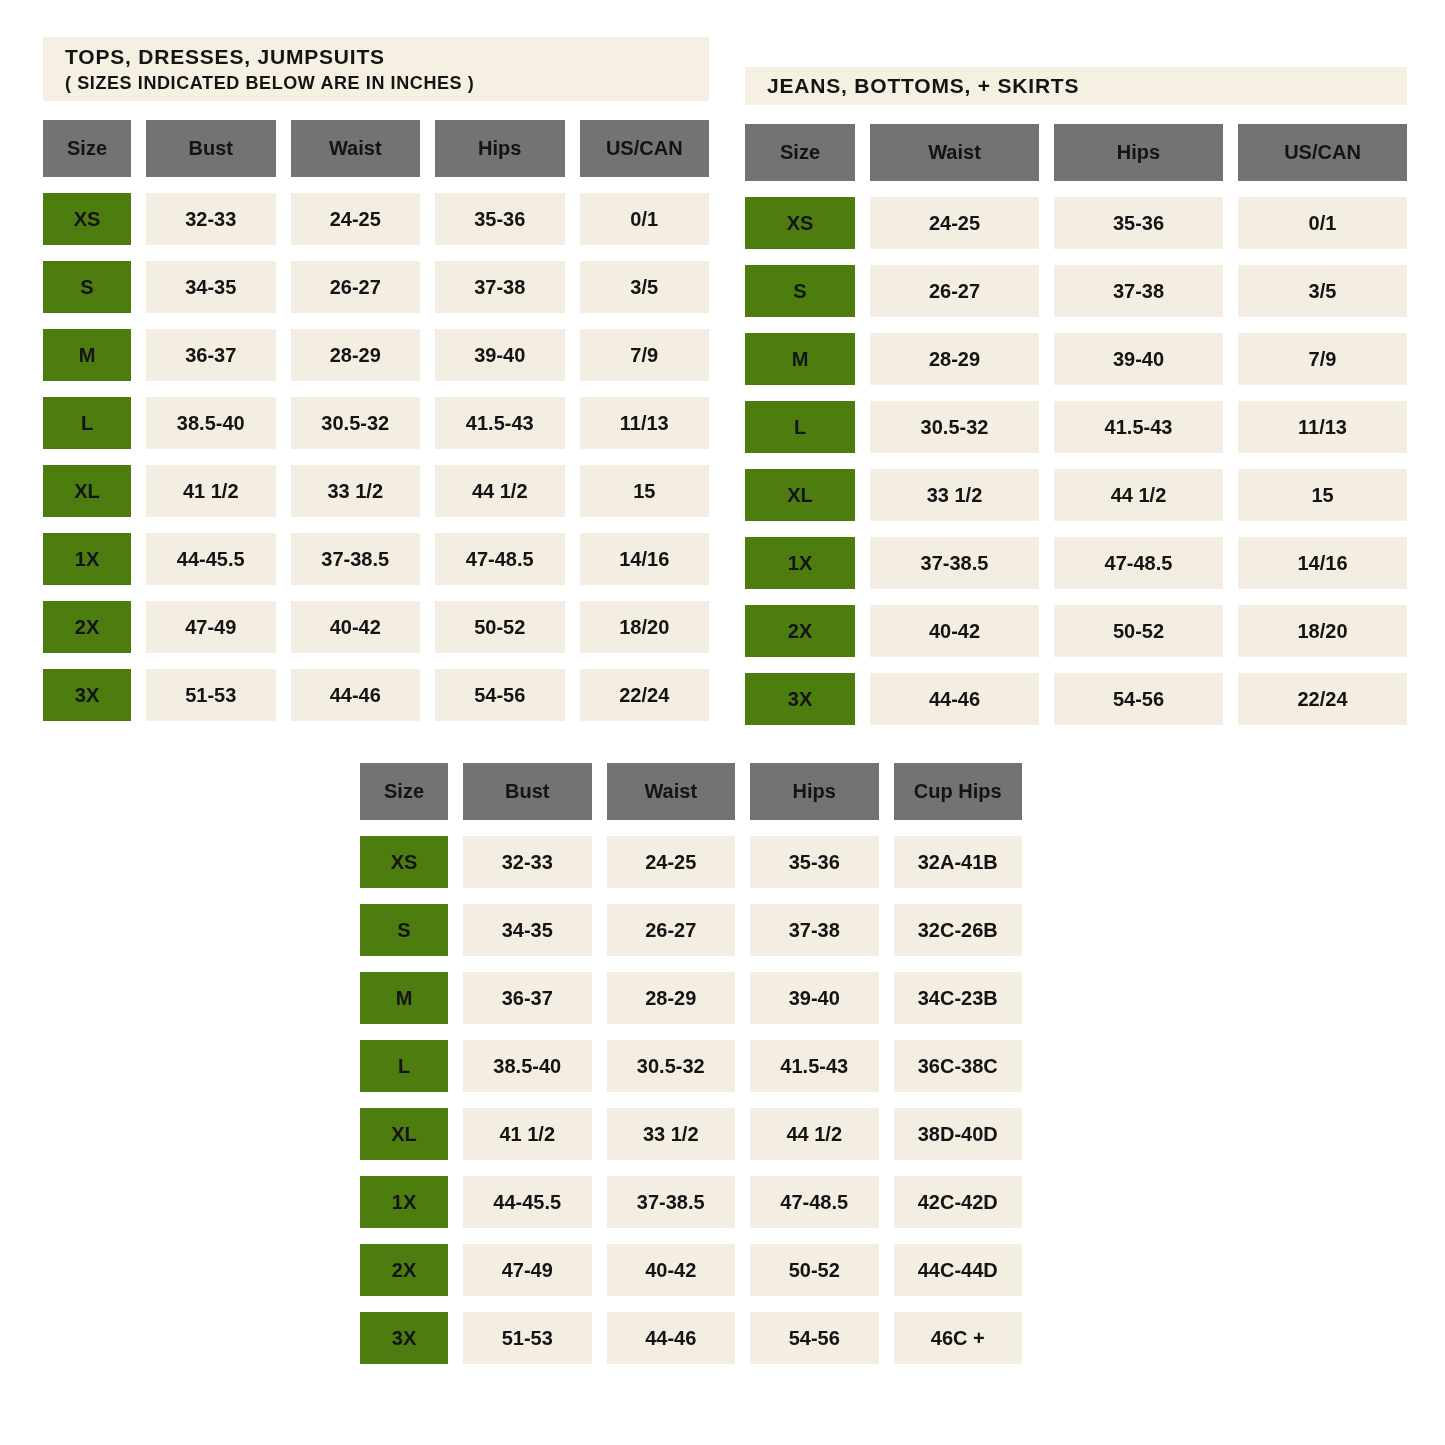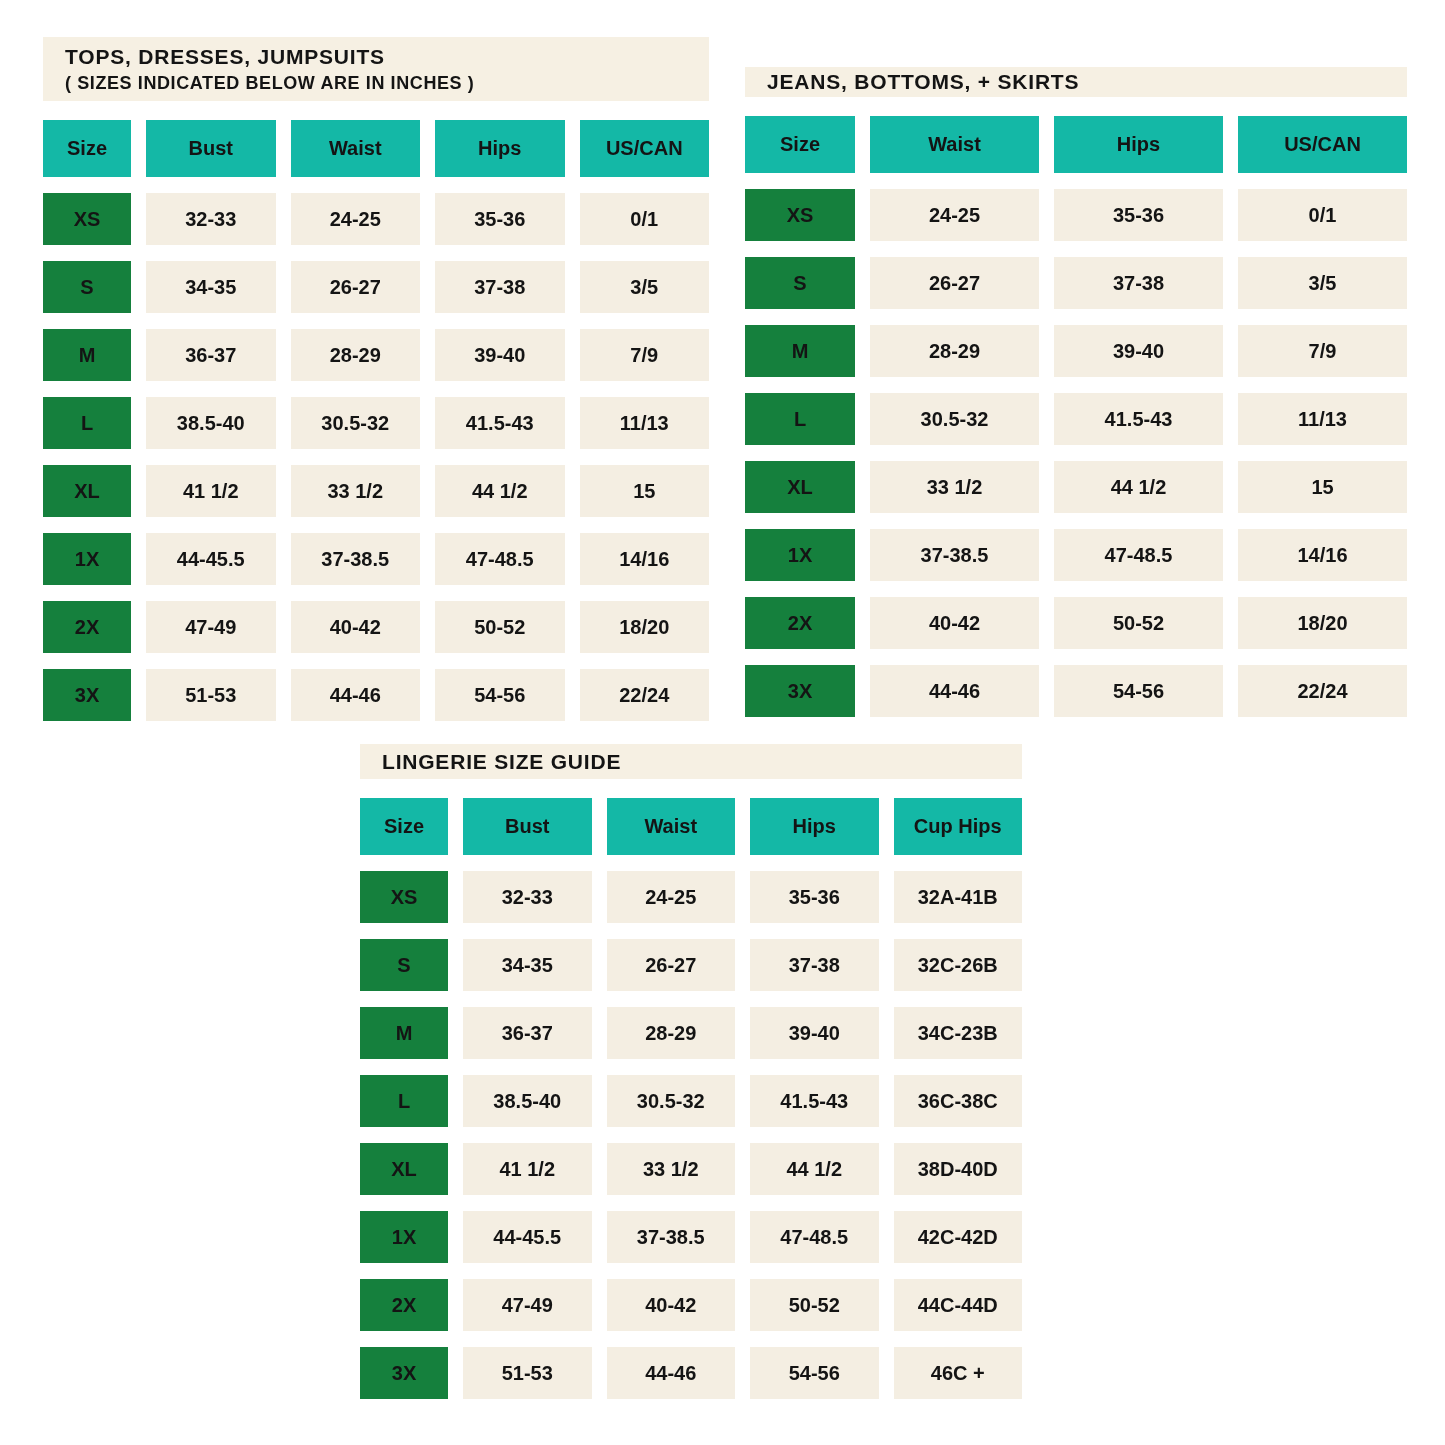--- a/index.html
+++ b/index.html
@@ -55,31 +55,31 @@
     align-items: center;
     justify-content: center;
     font-weight: 700;
     font-size: 20px;
     background: #f4eee2;
     height: 52px;
     color: #141414;
     white-space: nowrap;
   }
   .cell.head {
-    background: #14b8a6;
+    background: #737373;
     height: 57px;
     text-align: right;
   }
   .cell.size {
-    background: #15803d;
+    background: #4d7c0f;
   }
   #table-tops     { left: 43px;  top: 37px;  width: 666px; }
   #table-tops .title-band { height: 64px; }
   #table-jeans    { left: 745px; top: 67px;  width: 662px; }
-  #table-jeans .title-band { height: 30px; }
+  #table-jeans .title-band { height: 38px; }
   #table-lingerie { left: 360px; top: 744px; width: 662px; }
   #table-lingerie .title-band { height: 35px; }
 </style>
 </head>
 <body>
 
 <section class="size-table" id="table-tops">
   <div class="title-band">
     <div class="title">TOPS, DRESSES, JUMPSUITS</div>
     <div class="subtitle">( SIZES INDICATED BELOW ARE IN INCHES )</div>
@@ -171,23 +171,20 @@
       <div class="cell">50-52</div>
       <div class="cell">18/20</div>
       <div class="cell size">3X</div>
       <div class="cell">44-46</div>
       <div class="cell">54-56</div>
       <div class="cell">22/24</div>
     </div>
 </section>
 
 <section class="size-table" id="table-lingerie">
-  <div class="title-band">
-    <div class="title">LINGERIE SIZE GUIDE</div>
-  </div>
   <div class="grid cols5">
       <div class="cell head">Size</div>
       <div class="cell head">Bust</div>
       <div class="cell head">Waist</div>
       <div class="cell head">Hips</div>
       <div class="cell head">Cup Hips</div>
       <div class="cell size">XS</div>
       <div class="cell">32-33</div>
       <div class="cell">24-25</div>
       <div class="cell">35-36</div>

